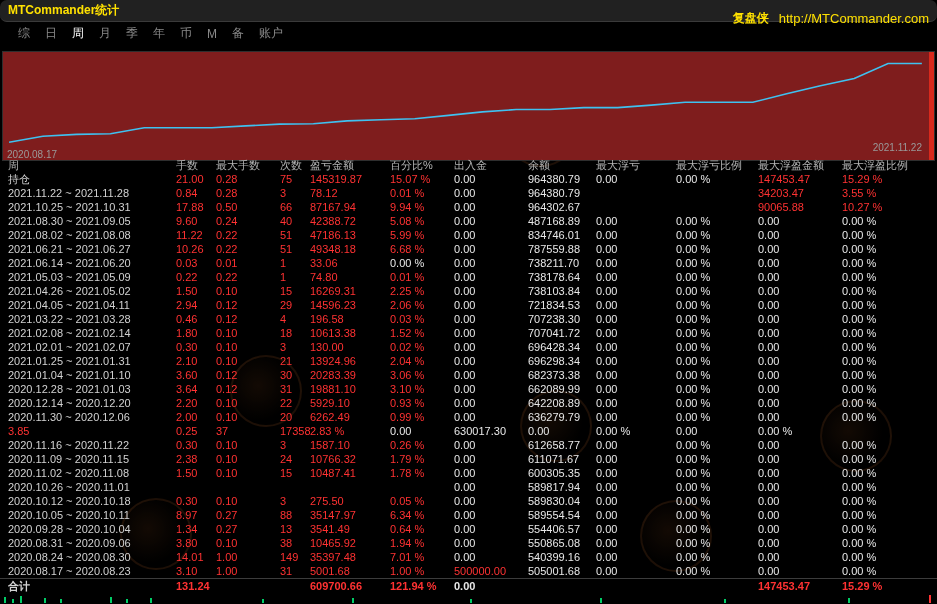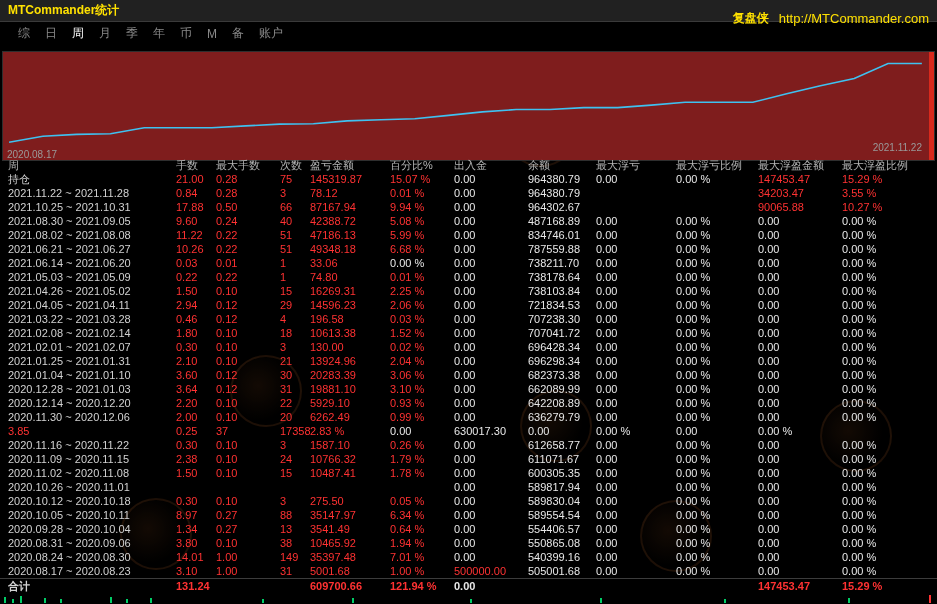--- a/index.html
+++ b/index.html
@@ -1,21 +1,21 @@
 <!DOCTYPE html>
 <html><head>
 <meta charset="utf-8">
 <style>
   html,body{margin:0;padding:0;background:#000;width:937px;height:604px;overflow:hidden;
     font-family:"Liberation Sans","DejaVu Sans",sans-serif;}
   .app{position:relative;width:937px;height:604px;background:#000;overflow:hidden;}
 
   .titlebar{position:absolute;left:0;top:0;width:100%;height:22px;background:#212121;
     border-bottom:1px solid #3a3a3a;display:flex;align-items:center;justify-content:space-between;
-    box-sizing:border-box;padding:0 8px;z-index:5;}
+    box-sizing:border-box;padding:0 8px;z-index:5;border-radius:7px;}
   .title{color:#ffe100;font-size:12px;font-weight:bold;}
   .tb-right{display:flex;gap:10px;align-items:center;margin-top:15px;}
   .brand{color:#ffe100;font-size:12px;font-weight:bold;}
   .url{color:#ffe100;font-size:13px;text-decoration:none;}
 
   .menubar{position:absolute;left:0;top:23px;width:100%;height:21px;display:flex;align-items:center;
     padding-left:18px;box-sizing:border-box;gap:15px;z-index:5;}
   .menu-item{color:#8a8a8a;font-size:12px;cursor:pointer;}
   .menu-item.active{color:#ffffff;}
 

